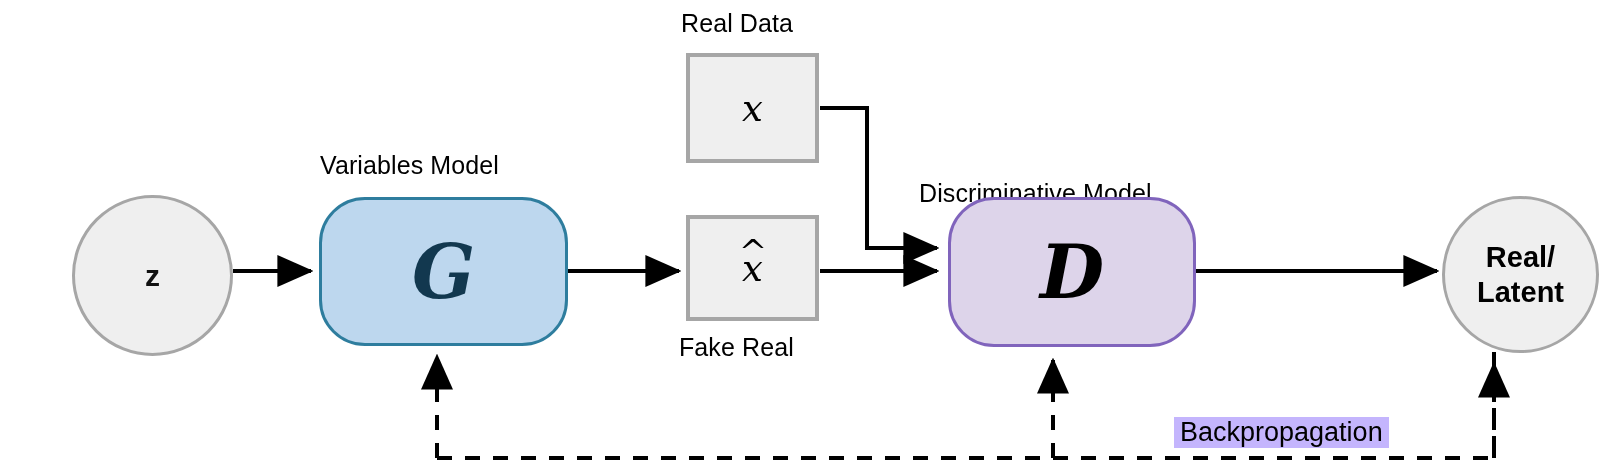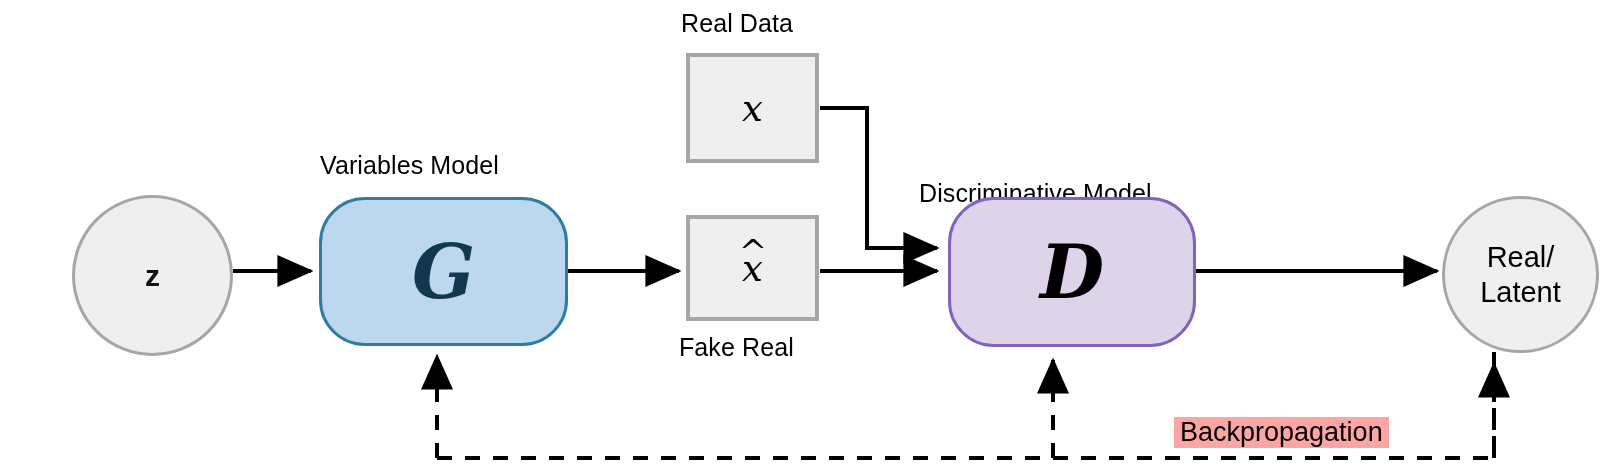--- a/index.html
+++ b/index.html
@@ -48,20 +48,21 @@
   .circle-node .z-glyph {
     font-family: "Liberation Sans", sans-serif;
     font-size: 30px;
     font-weight: bold;
     color: #111111;
   }
   .circle-node .rf-text {
     font-size: 29px;
     color: #000000;
     line-height: 1.18;
+    font-weight: bold;
   }
   .square-node {
     position: absolute;
     background: #efefef;
     border: 4px solid #a6a6a6;
     box-sizing: border-box;
     display: flex;
     align-items: center;
     justify-content: center;
   }
@@ -104,21 +105,21 @@
   #generator-box .model-glyph { color: #12384f; }
   #discriminator-box {
     background: #ddd4ea;
     border: 3px solid #8064bc;
   }
   #discriminator-box .model-glyph { color: #000000; }
   #backprop-label {
     position: absolute;
     font-size: 27px;
     color: #000000;
-    background: #fca5a5;
+    background: #c4b5fd;
     padding: 0 6px;
     white-space: nowrap;
   }
 </style>
 </head>
 <body>
 
 <div id="diagram-root">
 
   <svg id="edges-layer" viewBox="0 0 1601 474" width="1601" height="474">

